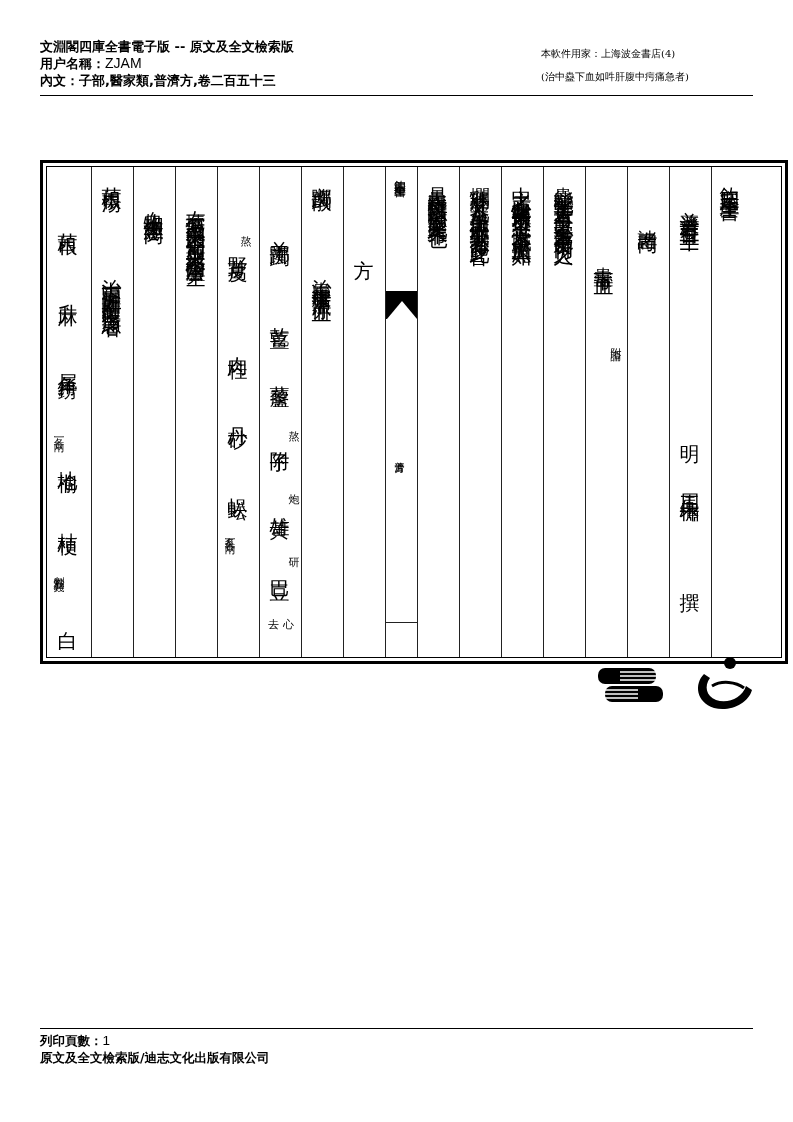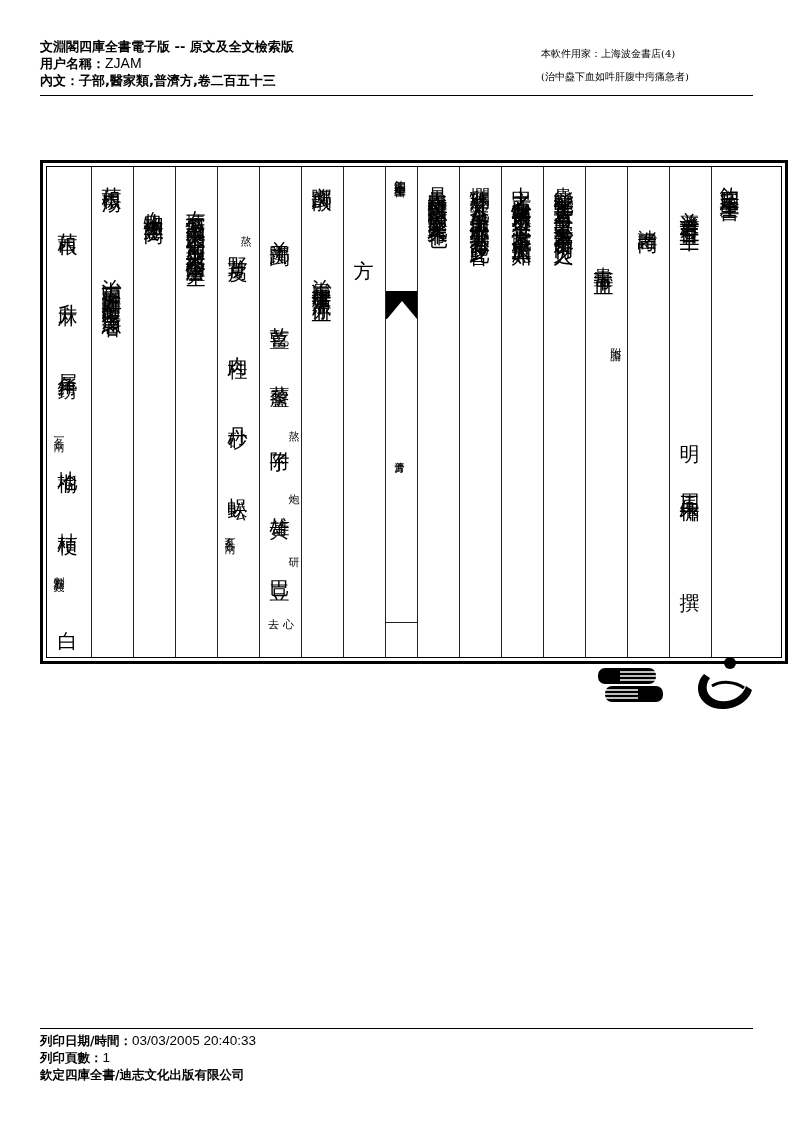--- a/index.html
+++ b/index.html
@@ -172,19 +172,16 @@
 </svg>
 <svg class="logo-swirl" viewBox="0 0 62 56">
   <circle cx="38" cy="7" r="6" fill="#000"></circle>
   <path d="M12 18 C 2 28, 4 46, 22 52 C 38 56, 56 48, 60 34 L 54 30 C 50 42, 36 48, 24 44 C 14 40, 12 30, 18 22 Z" fill="#000"></path>
   <path d="M20 30 C 30 24, 44 26, 52 32" stroke="#000" stroke-width="3" fill="none"></path>
 </svg>
 
 <div class="ftr-rule"></div>
 <div class="ftr">
   <div>
-    <span>列印日期/時間：</span><span class="latin">03/03/2005 20:40:33</span>
-  </div>
-  <div>
     <span>列印頁數：</span><span class="latin">1</span>
   </div>
-  <div>欽定四庫全書/迪志文化出版有限公司</div>
+  <div>原文及全文檢索版/迪志文化出版有限公司</div>
 </div>
 
 </body></html>

